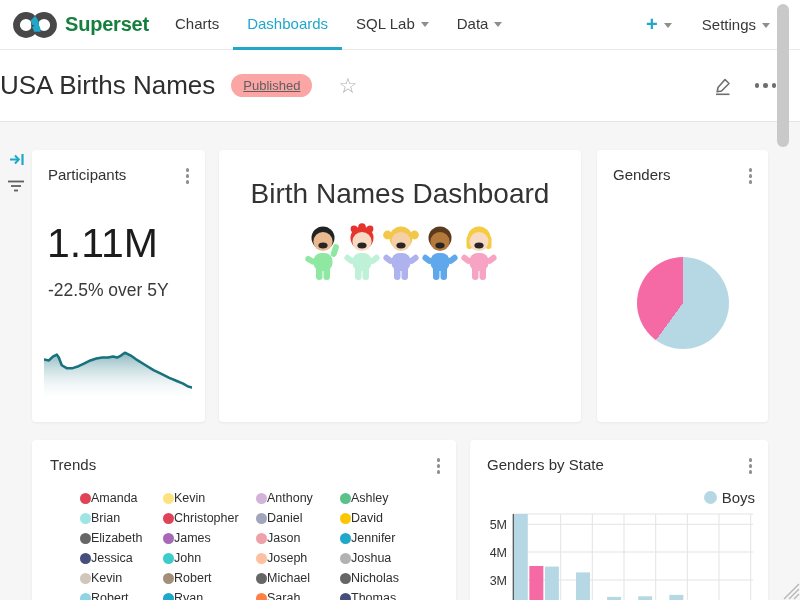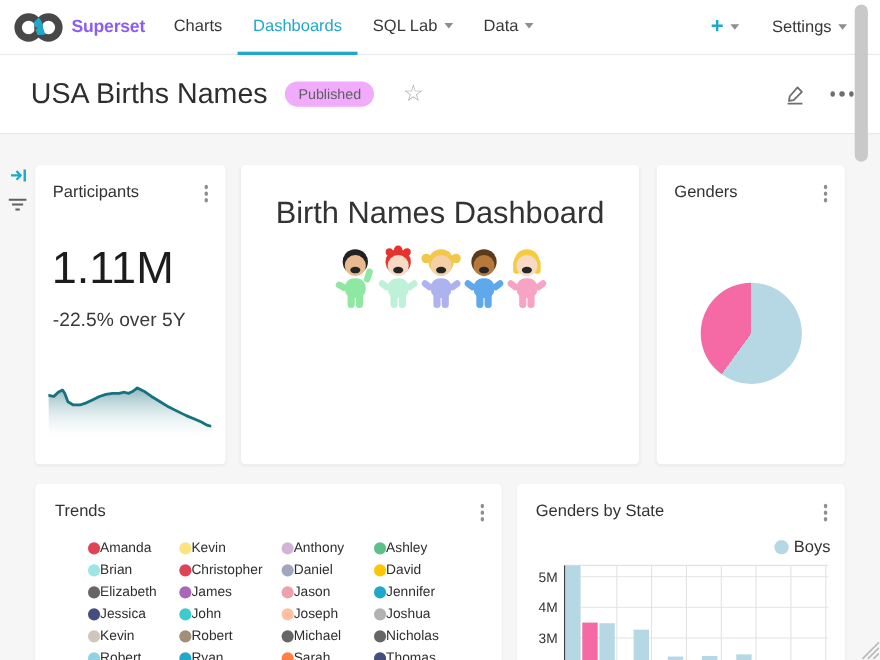--- a/index.html
+++ b/index.html
@@ -4,39 +4,39 @@
 <style>
   * { margin:0; padding:0; box-sizing:border-box; }
   html,body { width:800px; height:600px; overflow:hidden; background:#F6F6F6;
     font-family:"Liberation Sans","DejaVu Sans",sans-serif; }
   .app { position:relative; width:800px; height:600px; }
 
   
   .navbar { position:relative; height:50px; background:#fff; border-bottom:1px solid #E9E9E9;
     display:flex; align-items:center; padding:0 16px 0 12px; z-index:3; }
   .brand { display:flex; align-items:center; gap:7px; cursor:pointer; }
-  .brand-name { font-size:16px; font-weight:700; color:#8b5cf6; letter-spacing:-0.2px; }
+  .brand-name { font-size:20px; font-weight:700; color:#15803d; letter-spacing:-0.2px; }
   .nav { display:flex; margin-left:12px; height:50px; }
   .nav-item { position:relative; height:50px; line-height:48px; padding:0 14px; font-size:15px;
     color:#383838; cursor:pointer; white-space:nowrap; }
   .nav-item.active { color:#20A7C9; }
   .nav-item.active::after { content:""; position:absolute; left:0; right:0; bottom:0; height:3px; background:#20A7C9; }
   .caret { display:inline-block; width:0; height:0; border-left:4px solid transparent;
     border-right:4px solid transparent; border-top:5px solid #8E8E8E; margin-left:6px; vertical-align:2px; }
   .nav-right { margin-left:auto; display:flex; align-items:center; gap:30px; padding-right:14px; }
   .plus-btn { cursor:pointer; }
   .plus-glyph { color:#20A7C9; font-size:20px; font-weight:700; vertical-align:-1px; }
   .settings-btn { font-size:15px; color:#383838; cursor:pointer; }
 
   
   .titlebar { position:relative; height:72px; background:#fff; border-bottom:1px solid #E6E6E6;
-    display:flex; align-items:center; padding-left:28px; z-index:2; }
+    display:flex; align-items:center; z-index:2; }
   .page-title { font-size:26px; font-weight:500; color:#2E2E2E; cursor:text; }
-  .badge { margin-left:16px; background:#f0abfc; color:#5F5F5F; font-size:13px;
-    padding:4px 12px; border-radius:12px; cursor:pointer; }
+  .badge { margin-left:16px; background:#fca5a5; color:#5F5F5F; font-size:13px;
+    padding:4px 12px; border-radius:12px; cursor:pointer;text-decoration:underline; }
   .star { margin-left:26px; font-size:21px; color:#ABABAB; cursor:pointer; line-height:1; }
   .title-actions { margin-left:auto; margin-right:24px; display:flex; align-items:center; gap:22px; }
   .icon-btn { cursor:pointer; display:flex; align-items:center; }
   .h-dots { display:flex; gap:4px; }
   .h-dots i { width:4.5px; height:4.5px; border-radius:50%; background:#6E6E6E; }
 
   
   .dashboard { position:relative; height:478px; overflow:hidden; background:#F6F6F6; }
   .rail-icon { position:absolute; cursor:pointer; }
   .card { position:absolute; background:#fff; border-radius:4px; box-shadow:0 1px 3px rgba(0,0,0,0.06); }

